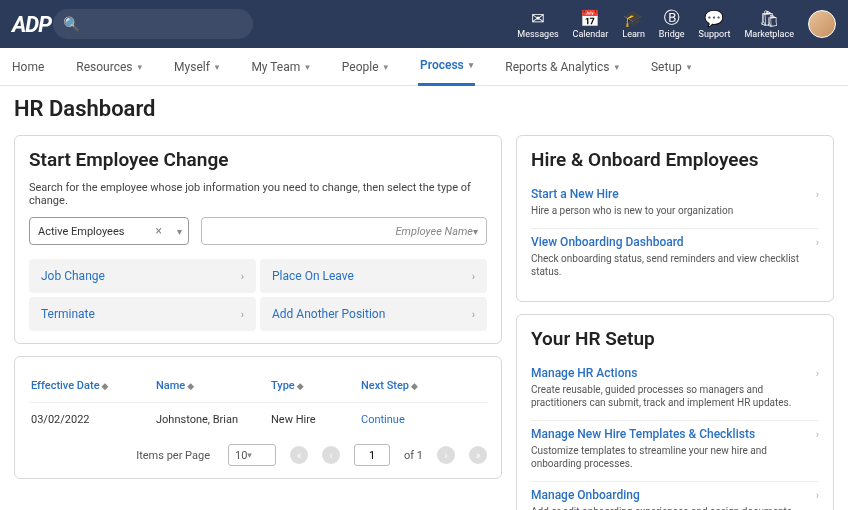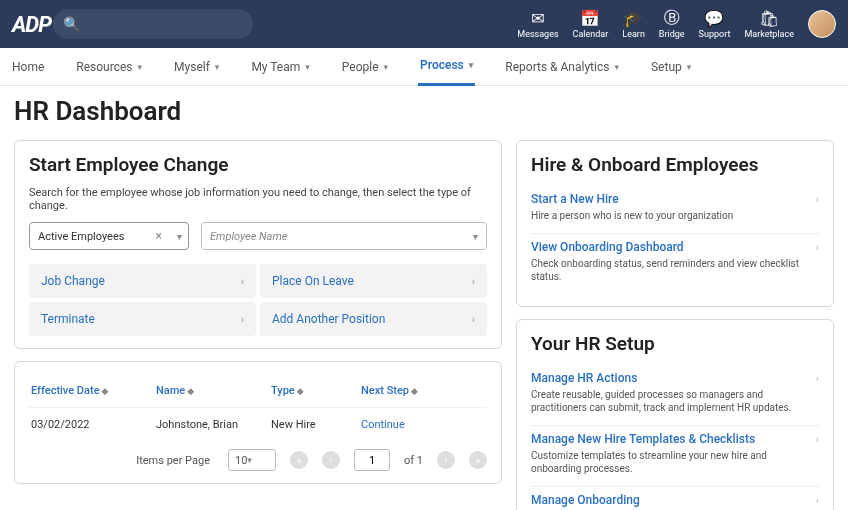--- a/index.html
+++ b/index.html
@@ -12,31 +12,31 @@
 .search-icon{position:absolute;left:10px;top:7px;color:#aab;font-size:14px}
 .top-right{margin-left:auto;display:flex;align-items:center;gap:14px}
 .top-item{display:flex;flex-direction:column;align-items:center;color:#fff;font-size:9px;gap:2px;cursor:pointer}
 .top-item .ico{font-size:16px;height:18px;display:flex;align-items:center;justify-content:center}
 .avatar{width:28px;height:28px;border-radius:50%;background:linear-gradient(135deg,#e8c39b,#c68f5f);border:1px solid #fff}
 .navbar{background:#fff;border-bottom:1px solid #e3e3e3;height:38px;display:flex;align-items:center;padding:0 10px;gap:28px;font-size:12px;color:#555}
 .nav-item{display:flex;align-items:center;gap:5px;cursor:pointer;padding:12px 2px;height:38px}
 .nav-item.active{color:#2a70c2;border-bottom:3px solid #2a70c2;font-weight:600}
 .caret{font-size:9px;color:#888}
 .content{padding:10px 14px;display:flex;gap:14px}
-.page-title{font-size:26px;font-weight:600;color:#222;padding:10px 14px 4px}
+.page-title{font-size:22px;font-weight:600;color:#222;padding:10px 14px 4px}
 .col-left{flex:1;display:flex;flex-direction:column;gap:12px;min-width:0}
 .col-right{width:318px;display:flex;flex-direction:column;gap:12px}
 .card{border:1px solid #d8d8d8;border-radius:6px;padding:12px 14px;background:#fff}
 .card h2{font-size:19px;font-weight:600;margin-bottom:10px;color:#222}
 .help{font-size:11px;color:#444;margin-bottom:10px}
 .row-inputs{display:flex;gap:12px;margin-bottom:14px}
 .sel{position:relative;border:1px solid #999;border-radius:4px;height:28px;display:flex;align-items:center;padding:0 24px 0 8px;font-size:11px;flex:0 0 160px}
 .sel .x{color:#888;margin-left:auto;margin-right:2px;font-size:12px}
 .sel .dd{position:absolute;right:6px;color:#888;font-size:10px}
-.inp{flex:1;border:1px solid #bbb;border-radius:4px;height:28px;padding:7px 8px;font-size:11px;color:#888;display:flex;align-items:center;justify-content:space-between;font-style:italic}
+.inp{flex:1;border:1px solid #bbb;border-radius:4px;height:28px;padding:7px 8px;font-size:11px;color:#888;display:flex;align-items:center;justify-content:flex-end;font-style:italic}
 .inp .dd{font-style:normal;color:#888;font-size:10px}
 .action-grid{display:grid;grid-template-columns:1fr 1fr;gap:4px}
 .action-btn{background:#f3f3f3;border-radius:4px;height:34px;display:flex;align-items:center;justify-content:space-between;padding:0 12px;font-size:12px;color:#2a70c2;cursor:pointer}
 .action-btn .arr{color:#999;font-size:11px}
 .link-row{padding:8px 0;border-bottom:1px solid transparent}
 .link-row+.link-row{border-top:0}
 .link-row a{color:#2a70c2;font-size:12px;font-weight:500;display:flex;justify-content:space-between;align-items:center;text-decoration:none;cursor:pointer}
 .link-row .arr{color:#bbb;font-size:11px}
 .link-desc{font-size:10px;color:#555;margin-top:3px;line-height:1.3}
 .link-group .link-row{padding:6px 0 10px}

